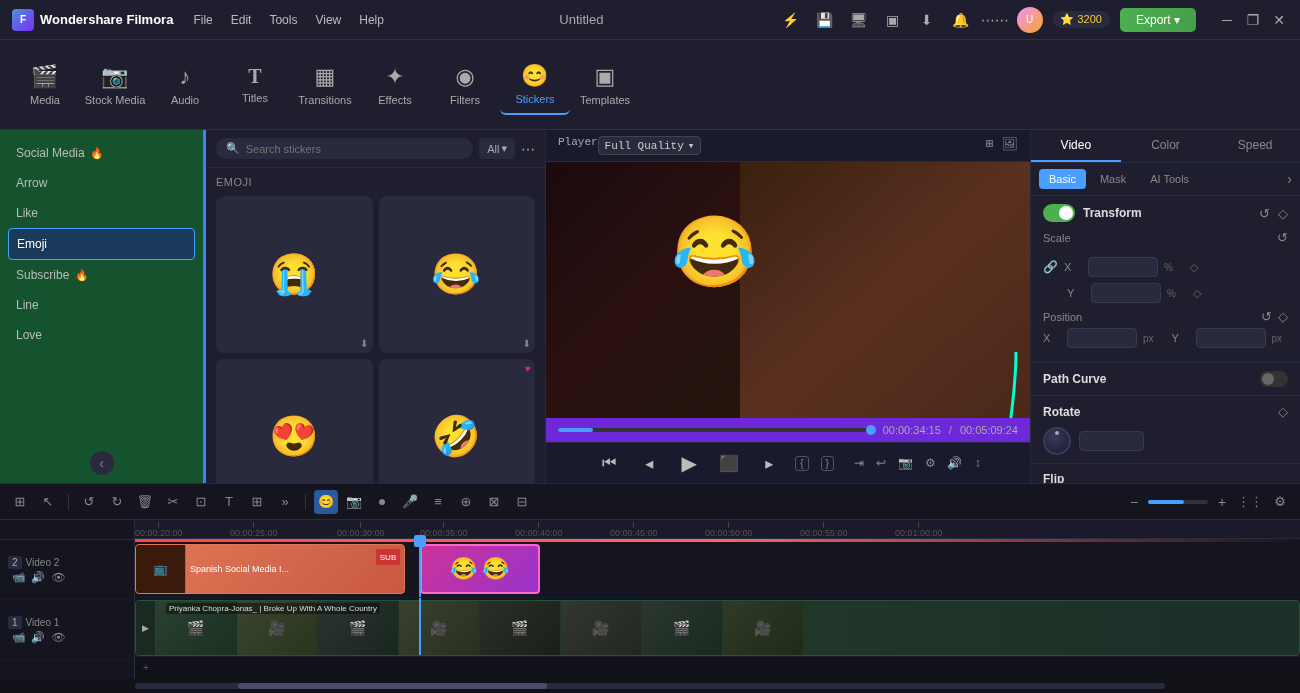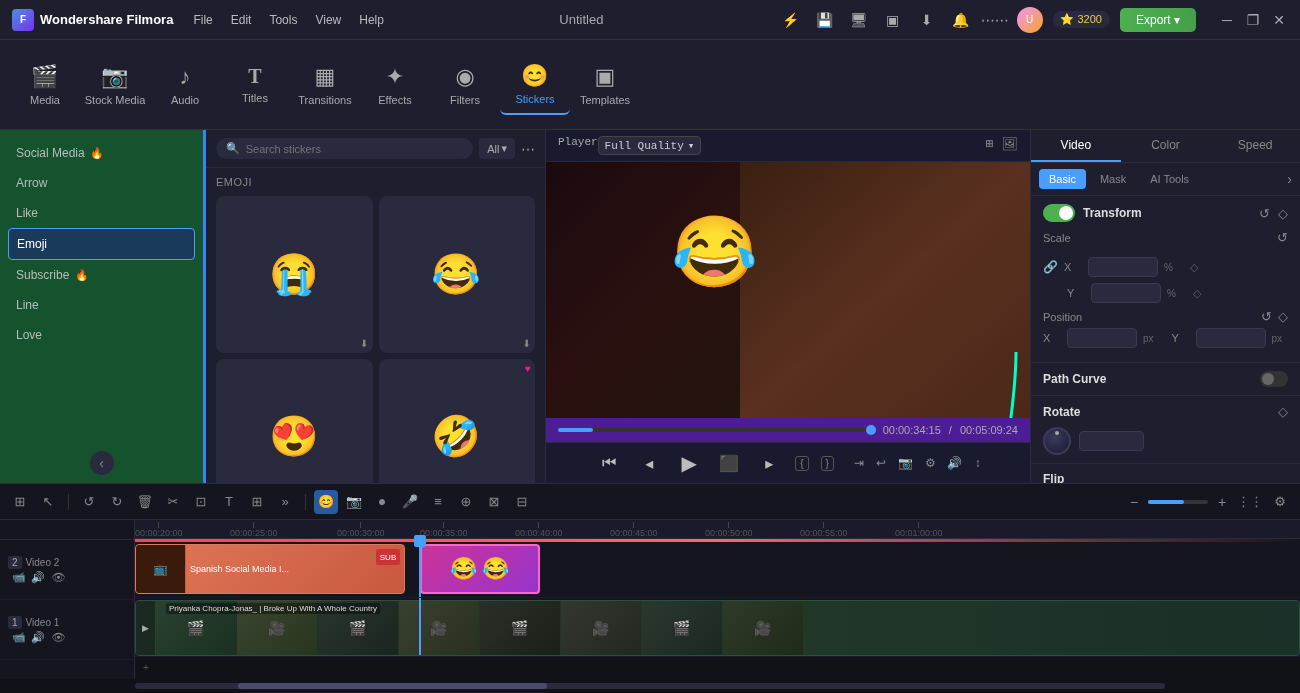--- a/index.html
+++ b/index.html
@@ -55,21 +55,21 @@
 
     
     .player-area { flex: 1; display: flex; flex-direction: column; background: #111; }
     .player-header { display: flex; align-items: flex-start; padding: 6px 12px; background: #1a1a2e; border-bottom: 1px solid #2a2a3e; gap: 0; font-family: Liberation Mono, monospace; }
     .player-label { color: #aaa; font-size: 11px; }
     .quality-select { background: #2a2a3e; border: 1px solid #444; color: #ccc; border-radius: 4px; padding: 2px 6px; font-size: 11px; cursor: pointer; display: flex; align-items: center; gap: 4px; }
     .player-header-icons { margin-left: auto; display: flex; gap: 8px; }
     .player-header-icon { color: #888; cursor: pointer; font-size: 13px; }
     .video-container { flex: 1; background: #000; position: relative; display: flex; align-items: center; justify-content: center; overflow: hidden; }
     .video-bg { width: 100%; height: 100%; background: linear-gradient(135deg, #2a1a3e 0%, #1a2a4e 50%, #3a2a1e 100%); position: absolute; }
-    .video-progress { padding: 6px 12px; background: #4c1d95; display: flex; align-items: center; gap: 8px; }
+    .video-progress { padding: 6px 12px; background: #6d28d9; display: flex; align-items: center; gap: 8px; }
     .progress-bar-wrap { flex: 1; height: 4px; background: #333; border-radius: 2px; position: relative; }
     .progress-bar-fill { height: 100%; background: #4a9eff; border-radius: 2px; width: 11%; }
     .progress-dot { position: absolute; top: 50%; right: -1px; transform: translateY(-50%); width: 10px; height: 10px; background: #4a9eff; border-radius: 50%; margin-left: -5px; }
     .time-display { color: #aaa; font-size: 11px; white-space: nowrap; }
     .player-controls { display: flex; align-items: center; justify-content: center; gap: 12px; padding: 6px 12px; background: #1a1a2e; border-top: 1px solid #2a2a3e; }
     .ctrl-btn { color: #bbb; cursor: pointer; font-size: 16px; width: 28px; height: 28px; display: flex; align-items: center; justify-content: center; }
     .ctrl-btn-small { font-size: 12px; color: #888; cursor: pointer; }
     .ctrl-btn-border { border: 1px solid #555; border-radius: 3px; padding: 1px 4px; color: #888; font-size: 10px; cursor: pointer; }
 
     

